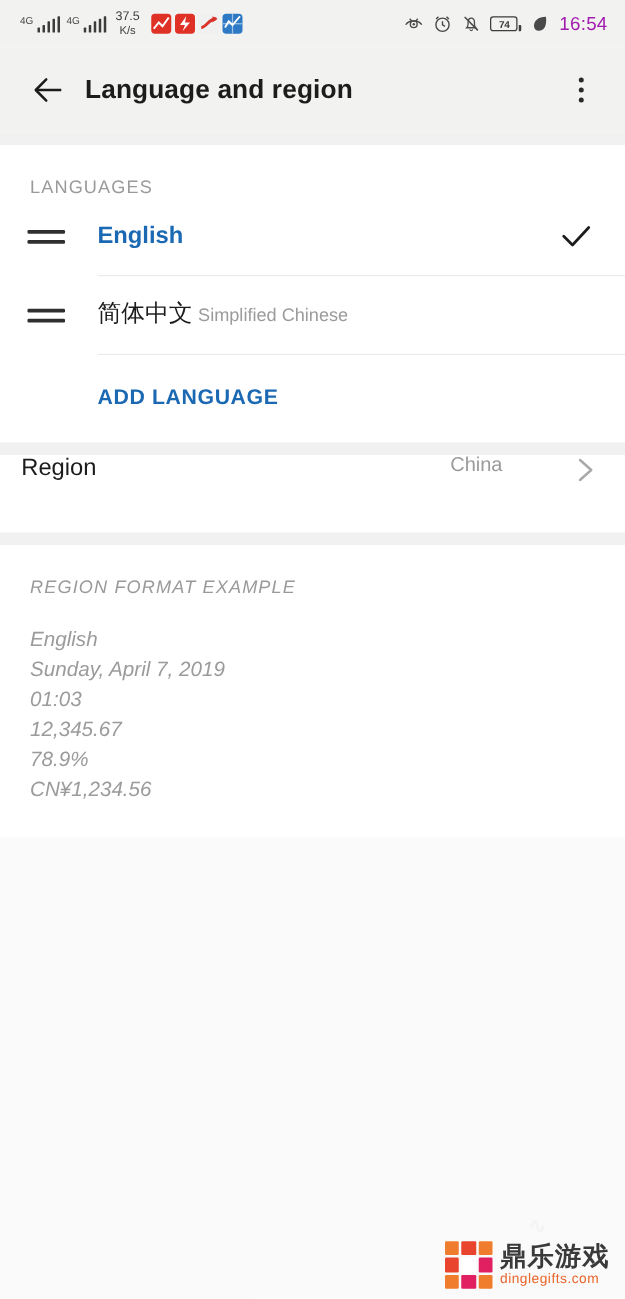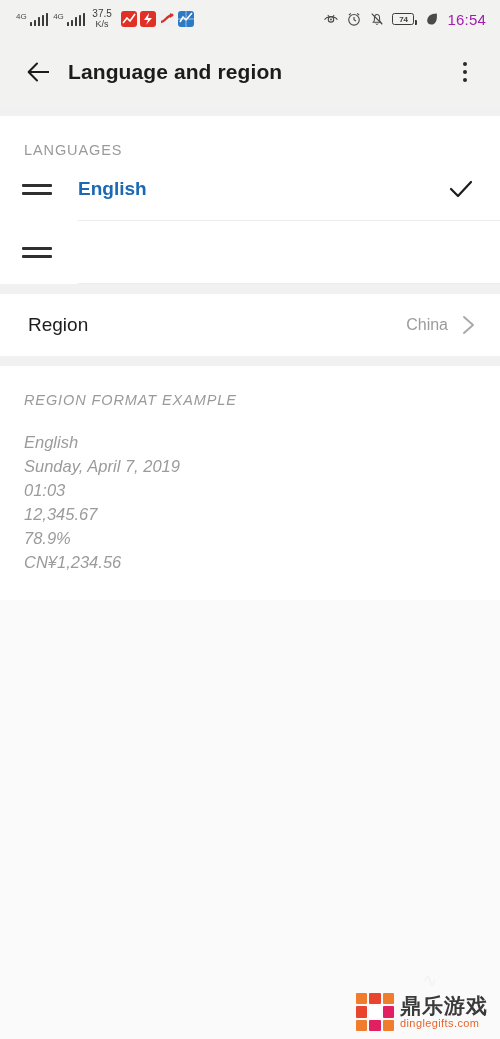--- a/index.html
+++ b/index.html
@@ -77,22 +77,22 @@
   .lang-name.active { color:#1b68b3; font-weight:bold; }
   .lang-sub { font-size:14.5px; color:#9b9b9b; line-height:20px; margin-top:2px; }
   .check { width:30px; display:flex; align-items:center; justify-content:center; }
   .divider { height:1px; background:#ececec; margin-left:78px; }
   .add-lang {
     font-size:17px; font-weight:bold; color:#1b68b3; letter-spacing:.5px;
     padding:24px 0 26px 78px; cursor:pointer;
   }
 
   .region-row {
-    display:flex; align-items:center; min-height:62px;
-    padding:0 22px 0 28px; cursor:pointer;
+    display:flex; align-items:flex-start; min-height:62px;
+    padding:0 22px 0 17px; cursor:pointer;gap:46px;
   }
   .region-label { flex:1; font-size:19px; color:#1c1c1c; }
   .region-value { font-size:16px; color:#9b9b9b; margin-right:10px; }
 
   .fmt { padding:0 0 26px 0;font-style:italic; }
   .fmt-head { font-size:14.5px; color:#9a9a9a; letter-spacing:.9px; padding:26px 0 0 24px; }
   .fmt-list { padding:22px 0 0 24px; }
   .fmt-list div { font-size:16.5px; color:#9b9b9b; line-height:24px; }
 
   
@@ -236,25 +236,30 @@
         </span>
       </div>
 
       <div class="divider"></div>
 
       <div class="lang-row">
         <span class="handle">
             <i></i>
             <i></i>
           </span>
+        <span class="lang-text">
+          <span class="lang-name">简体中文</span>
+          <span class="lang-sub">Simplified Chinese</span>
+        </span>
         <span class="check"></span>
       </div>
 
       <div class="divider"></div>
 
+      <div class="add-lang">ADD LANGUAGE</div>
     </div>
   </div>
 
   <div class="gap"></div>
 
   <div class="section">
     <div class="region-row">
       <span class="region-label">Region</span>
       <span class="region-value">China</span>
       <svg width="20" height="24" viewBox="0 0 20 24">

